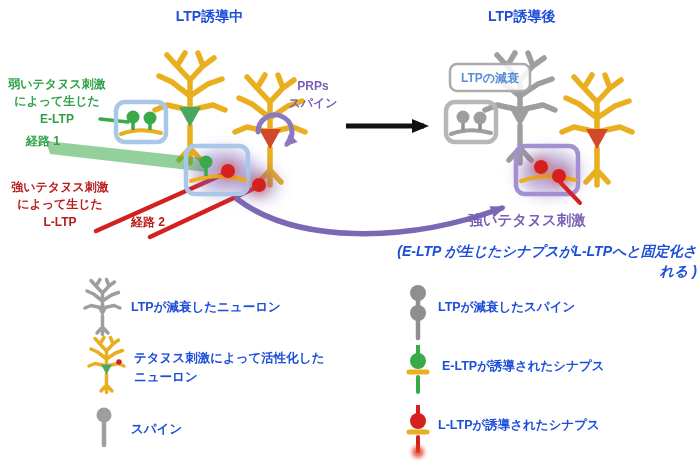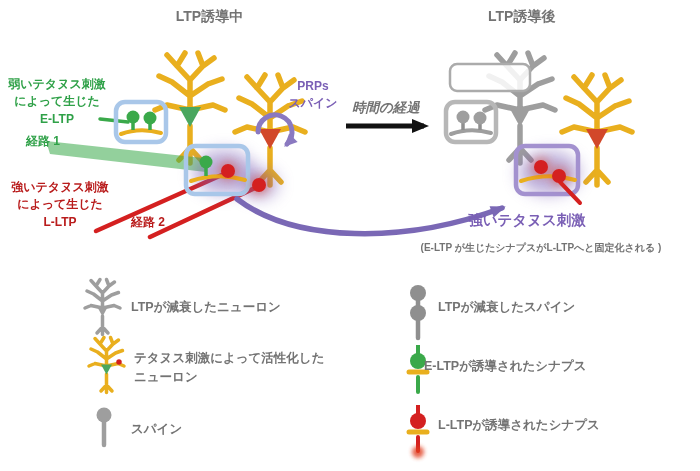--- a/index.html
+++ b/index.html
@@ -1,21 +1,21 @@
 <!DOCTYPE html>
 <html><head>
 <meta charset="utf-8">
 <style>
   * { margin:0; padding:0; box-sizing:border-box; }
   body { font-family:"Liberation Sans","DejaVu Sans",sans-serif; background:#fff; }
   .canvas { position:relative; width:700px; height:471px; background:#fff; overflow:hidden; }
   .canvas > svg { position:absolute; left:0; top:0; }
   .label {
     position:absolute; font-weight:bold; white-space:pre-line;
-    line-height:1.45; font-size:12px; color:#737373;
+    line-height:1.45; font-size:12px; color:#1d4ed8;
   }
   .center { text-align:center; }
   .green  { color:#2fa148;text-align:center; }
   .red    { color:#b91c1c; }
   .purple { color:#7a5fb5; }
   .blue   { color:#5b8fd4; }
   .italic { font-style:italic; }
   .title  { font-size:14px; }
   .lg     { font-size:12.5px; line-height:1.55; }
 </style>
@@ -161,26 +161,26 @@
 によって生じた
 E-LTP</div>
   <div class="label green" style="left:26px;top:133px;">経路 1</div>
   <div class="label red center" style="left:0px;top:179px;width:120px;">強いテタヌス刺激
 によって生じた
 L-LTP</div>
   <div class="label red" style="left:131px;top:214px;">経路 2</div>
   <div class="label purple center" style="left:272px;top:78px;width:82px;">PRPs
 スパイン</div>
 
-  <div class="label italic" style="left:352px;top:98px;font-size:13.5px;">時間の経過</div>
 
+  <div class="label blue" style="left:450px;top:70px;width:80px;text-align:center;">LTPの減衰</div>
   <div class="label purple" style="left:452px;top:210px;width:150px;text-align:center;font-size:14.5px;">強いテタヌス刺激</div>
-  <div class="label" style="left:385px;top:241px;width:312px;font-size:10px;text-align:center;">(E-LTP が生じたシナプスがL-LTPへと固定化される )</div>
+  <div class="label" style="left:385px;top:241px;width:312px;font-size:14px;text-align:right;font-style:italic;">(E-LTP が生じたシナプスがL-LTPへと固定化される )</div>
 
   <div class="label lg" style="left:134px;top:349px;">テタヌス刺激によって活性化した
 ニューロン</div>
   <div class="label lg" style="left:131px;top:298px;">LTPが減衰したニューロン</div>
   <div class="label lg" style="left:131px;top:420px;">スパイン</div>
   <div class="label lg" style="left:438px;top:298px;">LTPが減衰したスパイン</div>
-  <div class="label lg" style="left:424px;top:357px;">E-LTPが誘導されたシナプス</div>
+  <div class="label lg" style="left:442px;top:357px;">E-LTPが誘導されたシナプス</div>
   <div class="label lg" style="left:438px;top:416px;">L-LTPが誘導されたシナプス</div>
 
 </div>
 
 </body></html>

